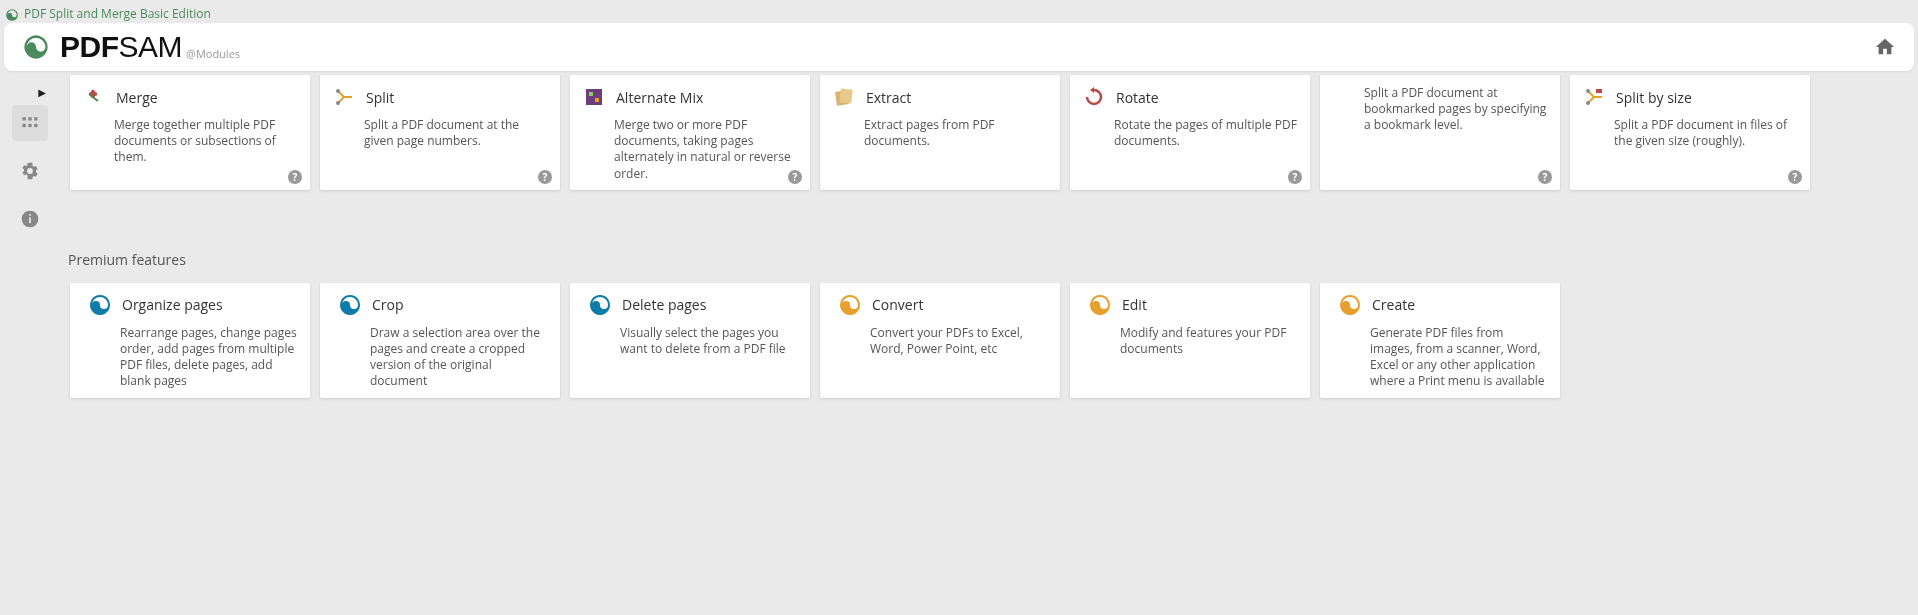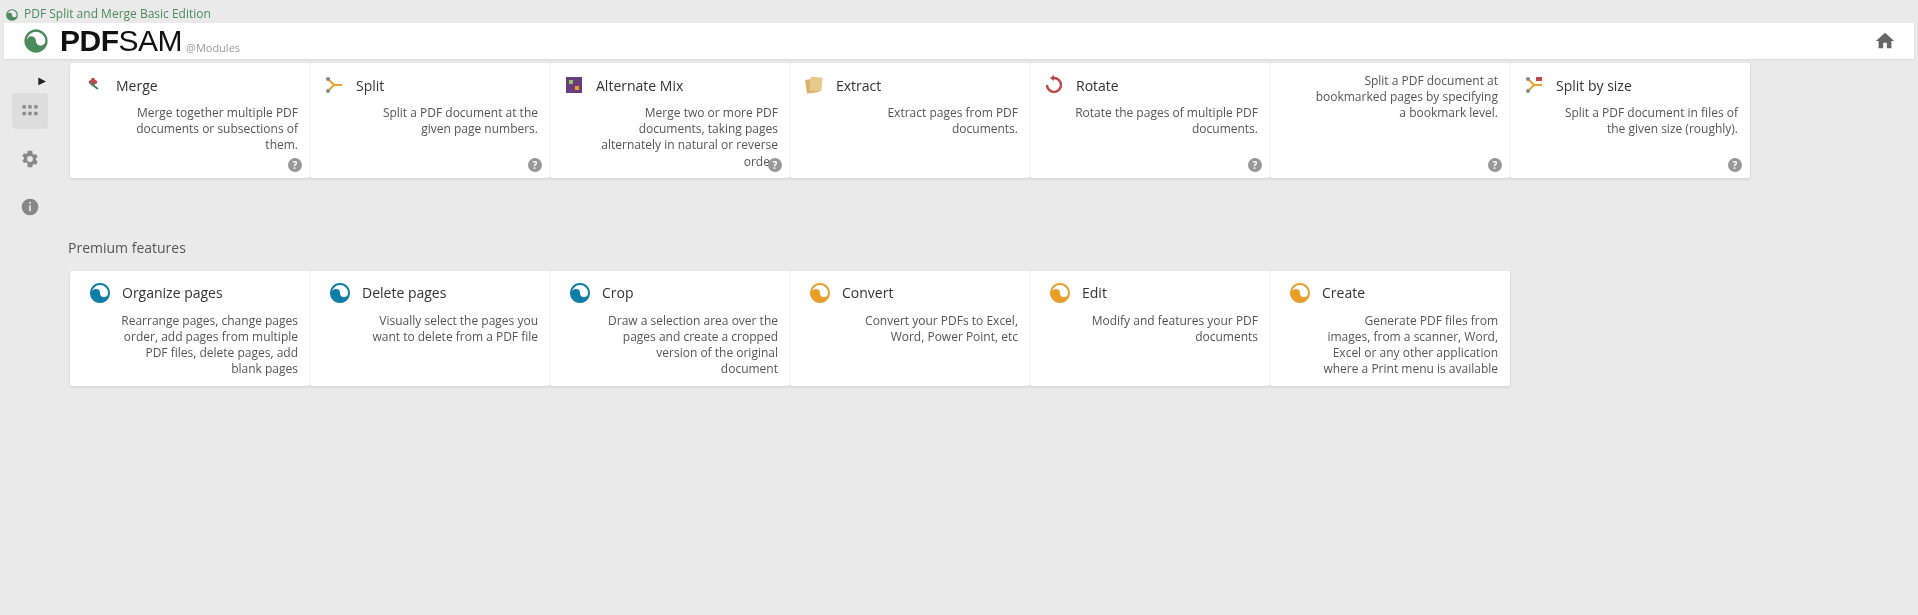--- a/index.html
+++ b/index.html
@@ -25,25 +25,25 @@
       color: #4a8a5c;
       font-size: 12px;
     }
     .title-bar-icon {
       width: 14px;
       height: 14px;
       margin-right: 5px;
     }
     .header {
       background: #fff;
-      height: 36px;
+      height: 48px;
       display: flex;
       align-items: center;
       padding: 0 18px;
-      border-radius: 0;
+      border-radius: 8px;
       margin: 1px 4px 4px 4px;
       box-shadow: 0 1px 2px rgba(0,0,0,0.08);
     }
     .header-logo {
       width: 28px;
       height: 28px;
       margin-right: 10px;
     }
     .header-brand {
       font-size: 30px;
@@ -105,22 +105,22 @@
       height: 20px;
       fill: #888;
     }
     .content {
       flex: 1;
       padding-right: 10px;
     }
     .cards-row {
       display: flex;
       flex-wrap: wrap;
+      gap: 10px;
       padding-left: 10px;
-      text-align: right;
     }
     .card {
       background: #fff;
       width: 240px;
       min-height: 100px;
       border-radius: 2px;
       box-shadow: 0 1px 3px rgba(0,0,0,0.12);
       padding: 10px 12px 8px 12px;
       position: relative;
       cursor: pointer;
@@ -326,32 +326,32 @@
               </svg></div>
             <div class="card-title">Organize pages</div>
           </div>
           <div class="card-desc">Rearrange pages, change pages order, add pages from multiple PDF files, delete pages, add blank pages</div>
         </div>
         <div class="card premium-card">
           <div class="card-header">
             <div class="card-icon"><svg viewBox="0 0 24 24">
                 <use href="#swirl" class="swirl-blue"></use>
               </svg></div>
+            <div class="card-title">Crop</div>
+          </div>
+          <div class="card-desc">Draw a selection area over the pages and create a cropped version of the original document</div>
+        </div>
+        <div class="card premium-card">
+          <div class="card-header">
+            <div class="card-icon"><svg viewBox="0 0 24 24">
+                <use href="#swirl" class="swirl-blue"></use>
+              </svg></div>
             <div class="card-title">Delete pages</div>
           </div>
           <div class="card-desc">Visually select the pages you want to delete from a PDF file</div>
-        </div>
-        <div class="card premium-card">
-          <div class="card-header">
-            <div class="card-icon"><svg viewBox="0 0 24 24">
-                <use href="#swirl" class="swirl-blue"></use>
-              </svg></div>
-            <div class="card-title">Crop</div>
-          </div>
-          <div class="card-desc">Draw a selection area over the pages and create a cropped version of the original document</div>
         </div>
         <div class="card premium-card">
           <div class="card-header">
             <div class="card-icon"><svg viewBox="0 0 24 24">
                 <use href="#swirl" class="swirl-orange"></use>
               </svg></div>
             <div class="card-title">Convert</div>
           </div>
           <div class="card-desc">Convert your PDFs to Excel, Word, Power Point, etc</div>
         </div>

